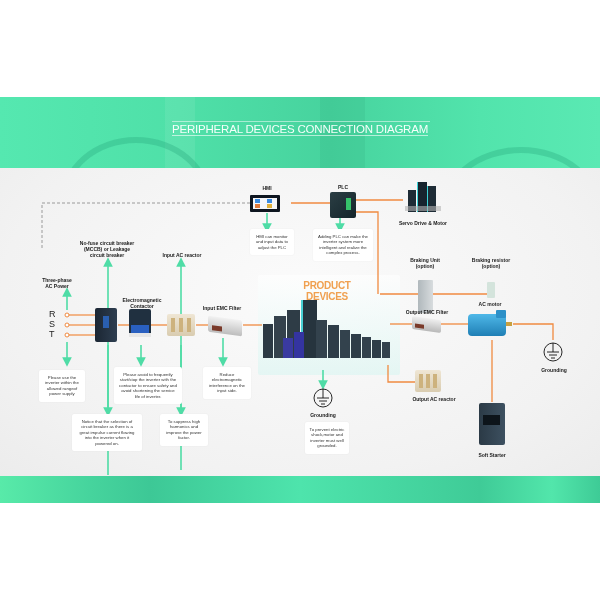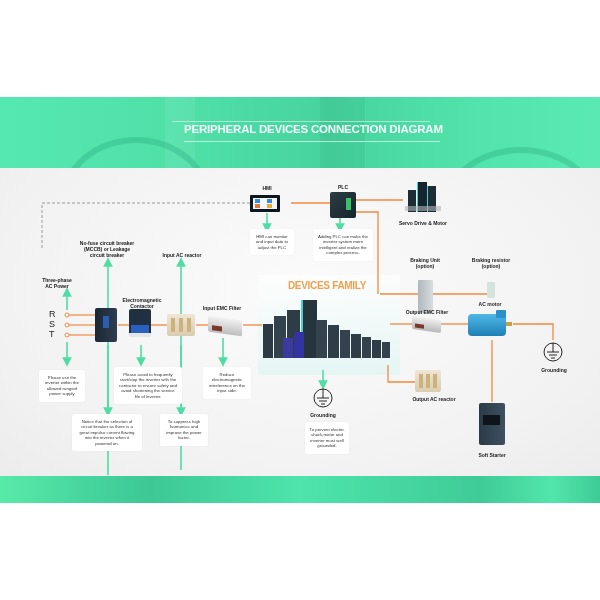--- a/index.html
+++ b/index.html
@@ -1,21 +1,21 @@
 <!DOCTYPE html>
 <html><head>
 <meta charset="utf-8">
 <style>
   html, body { margin:0; padding:0; }
   body { width:600px; height:600px; background:#ffffff; position:relative; overflow:hidden; font-family:"Liberation Sans", sans-serif; }
   .header-band { position:absolute; left:0; top:97px; width:600px; height:71px;
     background: linear-gradient(90deg,#55e8b0 0%,#4fe0a8 30%,#47d39e 55%,#52e4ac 80%,#5ae9b3 100%); overflow:hidden; }
   .header-band .arc { position:absolute; border:6px solid rgba(40,170,125,0.35); border-radius:50%; }
   .header-band .beam { position:absolute; top:0; height:71px; background:rgba(255,255,255,0.08); }
-  .title { position:absolute; left:184px; top:123px; width:256px; font-size:11.5px; font-weight:bold; color:#f4fffa; letter-spacing:-0.2px; white-space:nowrap; border-bottom:1px solid rgba(255,255,255,0.6); padding-bottom:6px; }
+  .title { position:absolute; left:172px; top:123px; width:256px; font-size:11.5px; font-weight:normal; color:#f4fffa; letter-spacing:-0.2px; white-space:nowrap; border-bottom:1px solid rgba(255,255,255,0.6); padding-bottom:0; }
   .title-line { position:absolute; left:172px; top:121px; width:258px; height:1px; background:rgba(255,255,255,0.5); }
   .main-panel { position:absolute; left:0; top:168px; width:600px; height:308px;
     background: radial-gradient(ellipse at 50% 40%, #fbfbfb 0%, #f2f2f2 70%, #ececec 100%); }
   .footer-band { position:absolute; left:0; top:476px; width:600px; height:27px;
     background: linear-gradient(90deg,#58eaa9 0%,#46d49d 15%,#3dc896 25%,#4ee4ac 50%,#3fcb97 80%,#52e6ab 92%,#3ecb96 100%); }
   svg.wires { position:absolute; left:0; top:0; width:600px; height:600px; }
   .lbl { position:absolute; font-weight:bold; color:#1a1a1a; font-size:5px; line-height:6px; text-align:center; white-space:nowrap; }
   .note { position:absolute; background:#ffffff; color:#333; font-size:4.3px; line-height:5.4px; text-align:center; padding:5px 4px; border-radius:2px; box-shadow:0 0 2px rgba(0,0,0,0.06); }
   .pf-title { position:absolute; left:282px; top:280px; width:90px; text-align:center; color:#f0a050; font-weight:bold; font-size:10px; letter-spacing:-0.3px; }
   .pf-box { position:absolute; left:258px; top:275px; width:142px; height:100px; background:linear-gradient(180deg,rgba(255,255,255,0.6),rgba(210,245,240,0.5)); border-radius:2px; }
@@ -186,21 +186,21 @@
   <div style="position:absolute;left:36px;top:32px;width:10px;height:26px;background:#3434a0;"></div>
   <div style="position:absolute;left:58px;top:20px;width:11px;height:38px;background:#33424d;"></div>
   <div style="position:absolute;left:70px;top:25px;width:11px;height:33px;background:#2e3d48;"></div>
   <div style="position:absolute;left:82px;top:30px;width:10px;height:28px;background:#33424d;"></div>
   <div style="position:absolute;left:93px;top:34px;width:10px;height:24px;background:#2e3d48;"></div>
   <div style="position:absolute;left:104px;top:37px;width:9px;height:21px;background:#33424d;"></div>
   <div style="position:absolute;left:114px;top:40px;width:9px;height:18px;background:#2e3d48;"></div>
   <div style="position:absolute;left:124px;top:42px;width:8px;height:16px;background:#33424d;"></div>
 </div>
 
-<div class="pf-title">DEVICES FAMILY</div>
+<div class="pf-title">PRODUCT DEVICES</div>
 
 <div class="rst" style="left:49px;top:309px;">R</div>
 <div class="rst" style="left:49px;top:319px;">S</div>
 <div class="rst" style="left:49px;top:329px;">T</div>
 
 <div class="lbl" style="left:38px;top:277px;width:38px;white-space:normal;">Three-phase AC Power</div>
 
 <div class="lbl" style="left:72px;top:240px;width:70px;">
   <div>No-fuse circuit breaker</div>
   <div>(MCCB) or Leakage</div>

